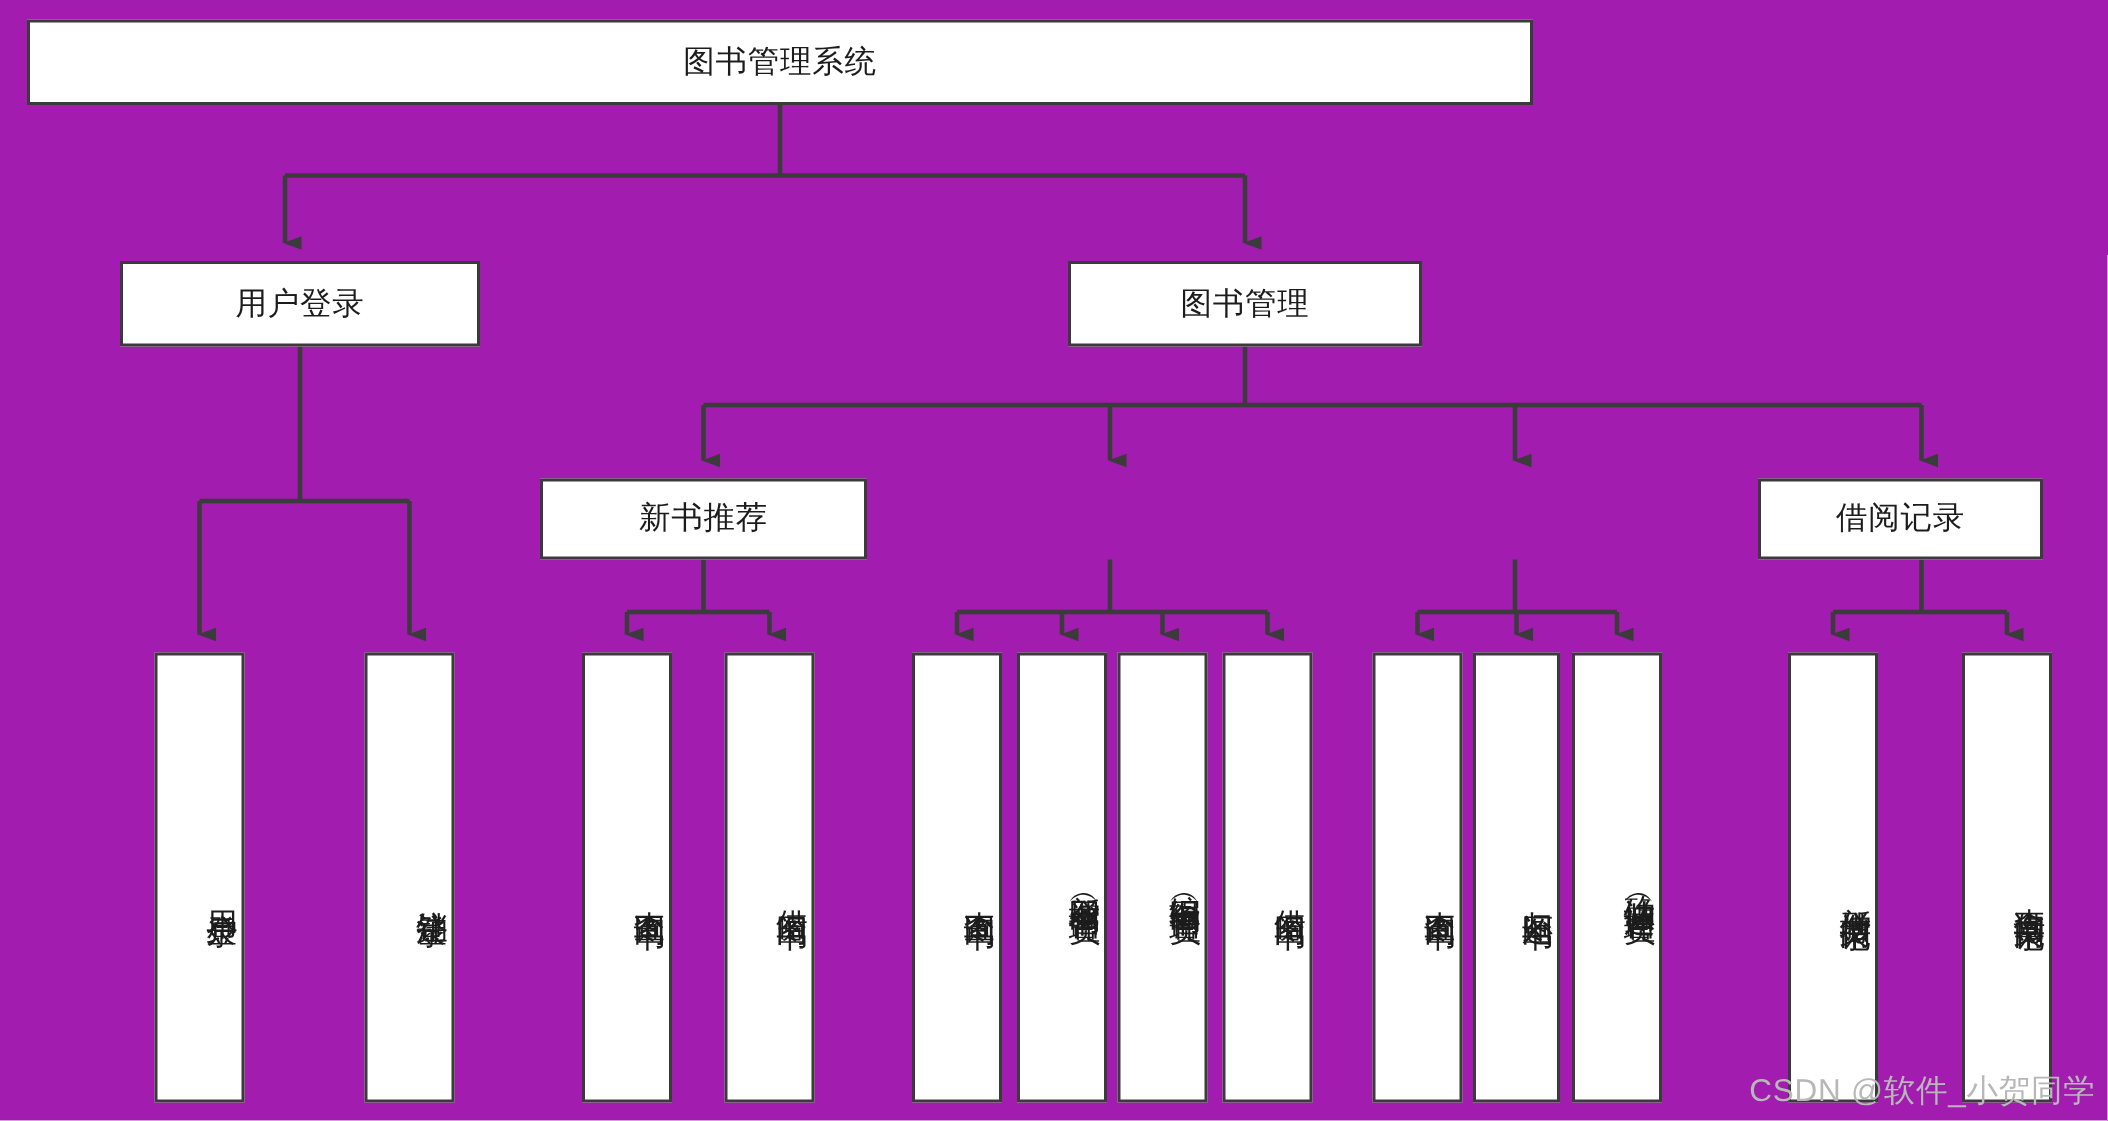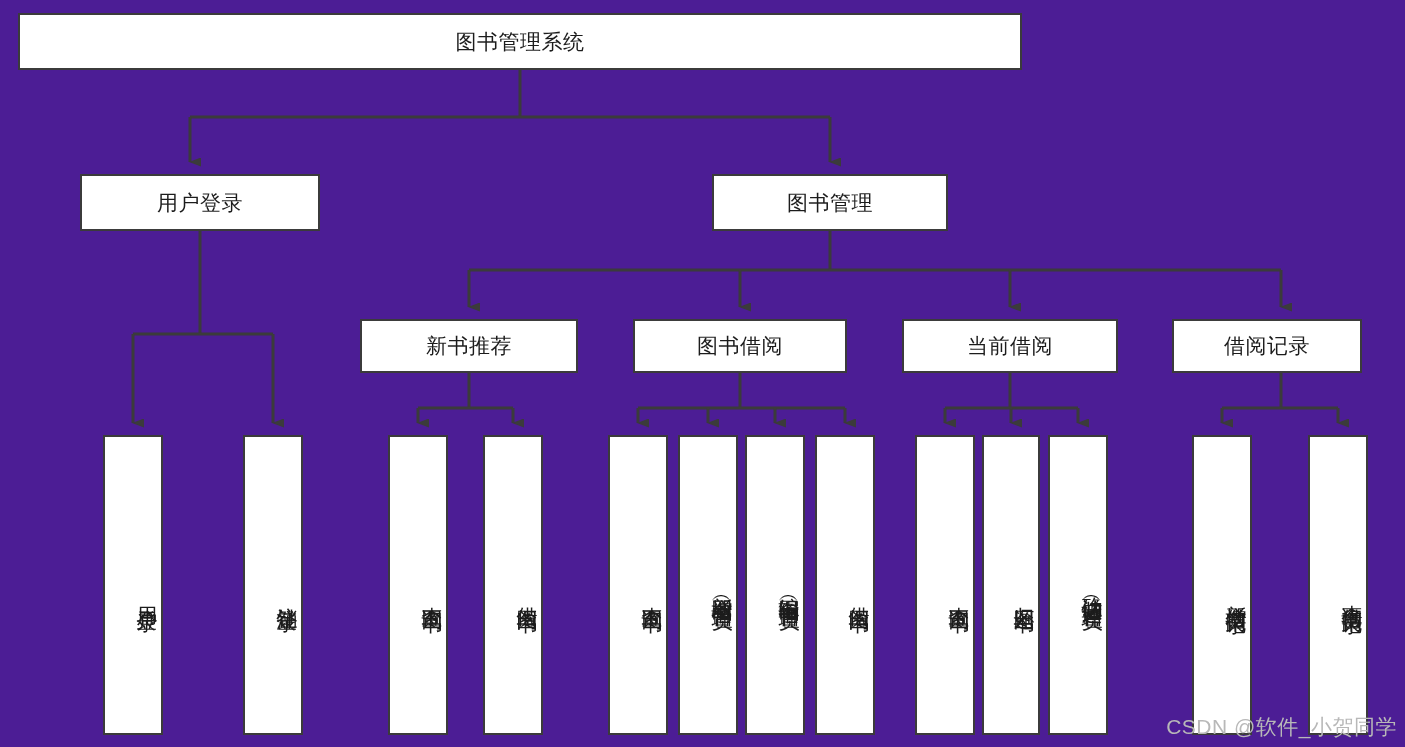--- a/index.html
+++ b/index.html
@@ -7,21 +7,21 @@
     padding: 0;
     background: #ffffff;
   }
   body {
     font-family: "Liberation Sans", "DejaVu Sans", sans-serif;
   }
   #canvas {
     position: relative;
     width: 1405px;
     height: 747px;
-    background: #4c1d95;
+    background: #a21caf;
     overflow: hidden;
   }
   #edges {
     position: absolute;
     left: 0;
     top: 0;
     width: 1405px;
     height: 747px;
     pointer-events: none;
   }
@@ -130,27 +130,21 @@
   </div>
 
   <div class="node horiz" style="left:360px;top:319px;width:218px;height:54px;">
     <span>新书推荐</span>
   </div>
 
   <div class="node horiz" style="left:712px;top:174px;width:236px;height:57px;">
     <span>图书管理</span>
   </div>
 
-  <div class="node horiz" style="left:633px;top:319px;width:214px;height:54px;">
-    <span>图书借阅</span>
-  </div>
-
-  <div class="node horiz" style="left:902px;top:319px;width:216px;height:54px;">
-    <span>当前借阅</span>
-  </div>
+
 
   <div class="node horiz" style="left:1172px;top:319px;width:190px;height:54px;">
     <span>借阅记录</span>
   </div>
 
   <div class="node vert" style="left:103px;top:435px;width:60px;height:300px;">
     <span class="vlabel">用户登录</span>
   </div>
 
   <div class="node vert" style="left:243px;top:435px;width:60px;height:300px;">

